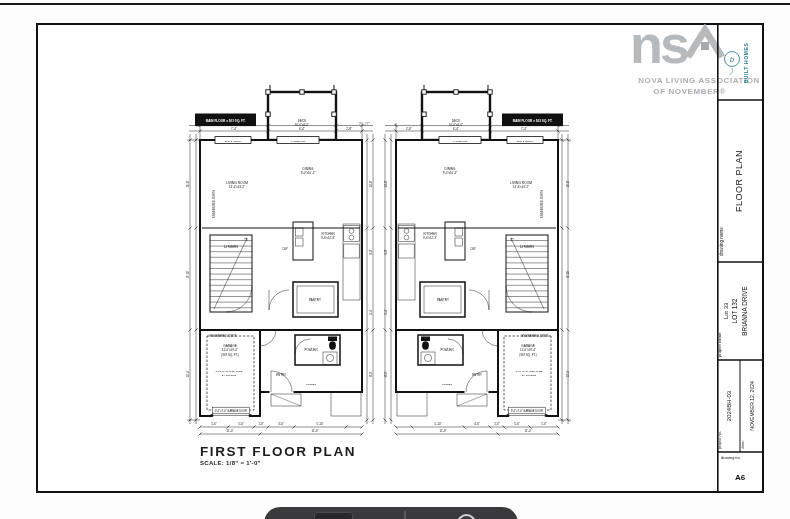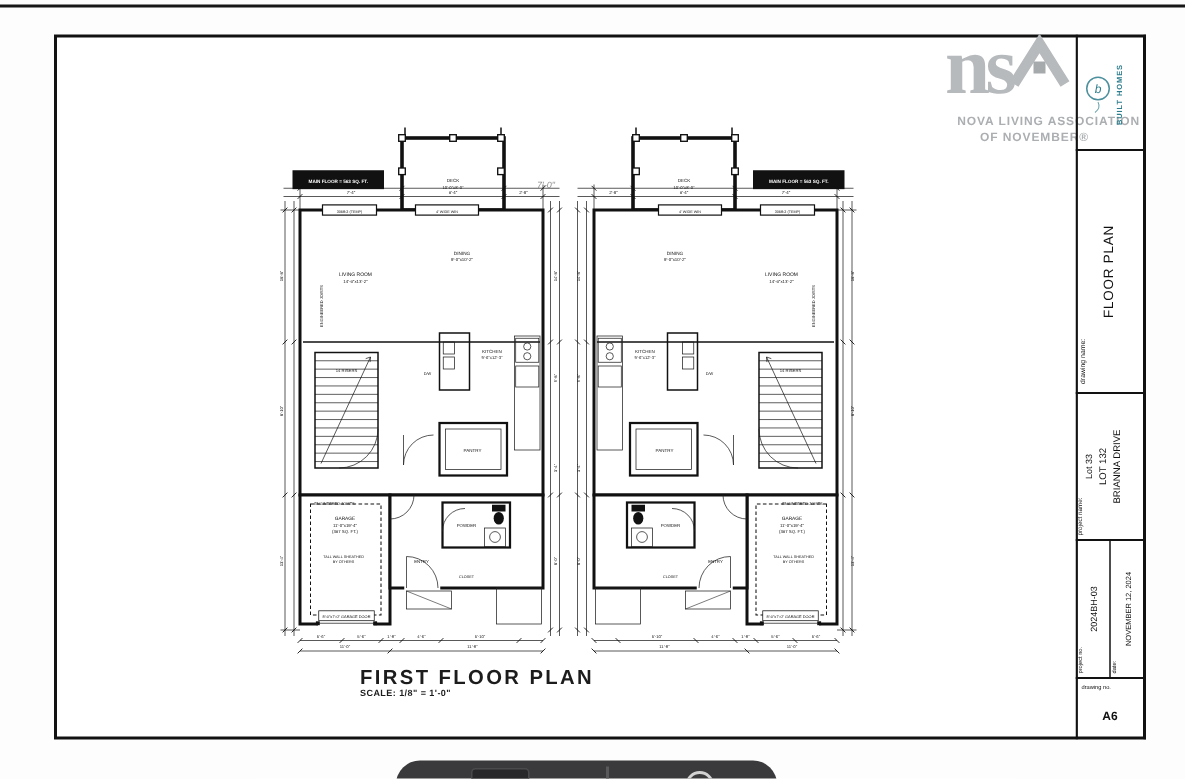--- a/index.html
+++ b/index.html
@@ -5,33 +5,33 @@
   html,body{margin:0;padding:0;}
   body{width:790px;height:519px;overflow:hidden;background:#fdfdfd;
        font-family:"Liberation Sans",sans-serif;position:relative;}
   .abs{position:absolute;}
   #topline{left:0;top:3px;width:790px;height:2px;background:#161616;}
   #sheet{left:36px;top:23px;width:728px;height:470px;background:#ffffff;
          border:2px solid #121212;box-sizing:border-box;}
   
   #logo{left:630px;top:14px;width:160px;color:#b7babd;z-index:3;}
   #logo .row{display:flex;align-items:flex-end;height:52px;}
-  #logo .big{font-size:54px;font-weight:700;letter-spacing:-3px;line-height:44px;font-family:Liberation Serif, serif;}
+  #logo .big{font-size:54px;font-weight:700;letter-spacing:-3px;line-height:44px;}
   #logo .caret{margin:0 -5px 2px -3px;}
   #logosub{left:610px;top:76px;width:150px;text-align:right;color:#acafb2;
            font-size:8px;font-weight:700;letter-spacing:0.6px;line-height:10.5px;z-index:3;}
   #logosub .l2{padding-right:34px;}
   svg text{font-family:"Liberation Sans",sans-serif;}
   #tblock{left:717px;top:23px;z-index:4;}
   .unit{width:192px;height:362px;z-index:5;}
   #unit1{left:185px;top:84px;}
   #unit2{left:381px;top:84px;}
   #betweendim{left:358px;top:121px;width:40px;font-size:6px;font-style:italic;
               color:#8f8f8f;z-index:6;}
-  #plantitle{left:200px;top:444px;z-index:6;color:#1c1c1c;margin-left:40px;}
+  #plantitle{left:200px;top:444px;z-index:6;color:#1c1c1c;}
   #plantitle .t{font-size:13.5px;font-weight:600;letter-spacing:1.6px;}
   #plantitle .s{font-size:6px;font-weight:700;letter-spacing:0.3px;margin-top:1px;}
   
   #toolbar{left:264px;top:507px;width:254px;height:46px;background:#3a3a3c;
            border-radius:16px;z-index:9;}
   #tb-left{position:absolute;left:50px;top:5px;width:37px;height:30px;background:#28282a;
            border:1px solid #4a4a4c;border-radius:3px;}
   #tb-div{position:absolute;left:140px;top:4px;width:2px;height:42px;background:#59595b;}
   #tb-circle{position:absolute;left:193px;top:7px;width:15px;height:15px;border:2.5px solid #d2d2d2;
              border-radius:50%;}

